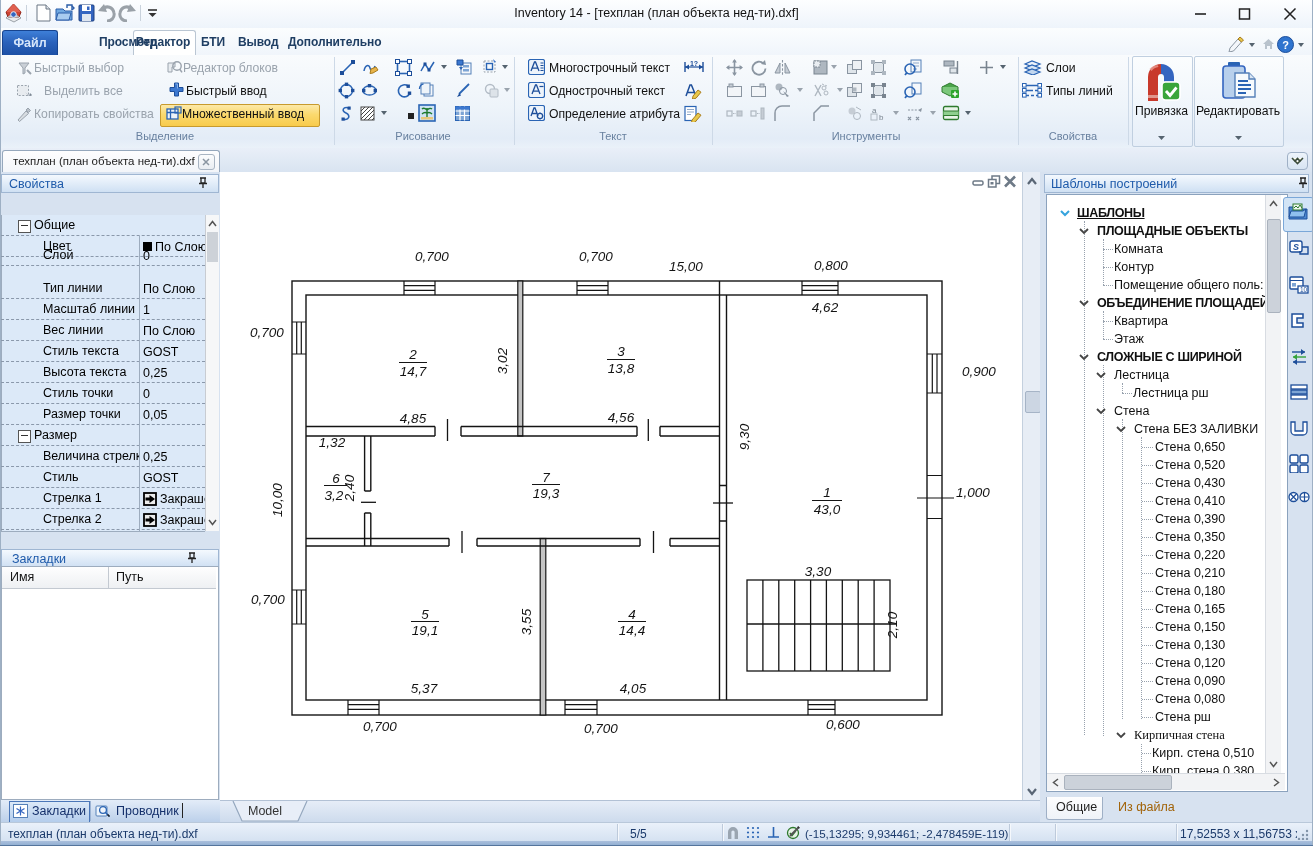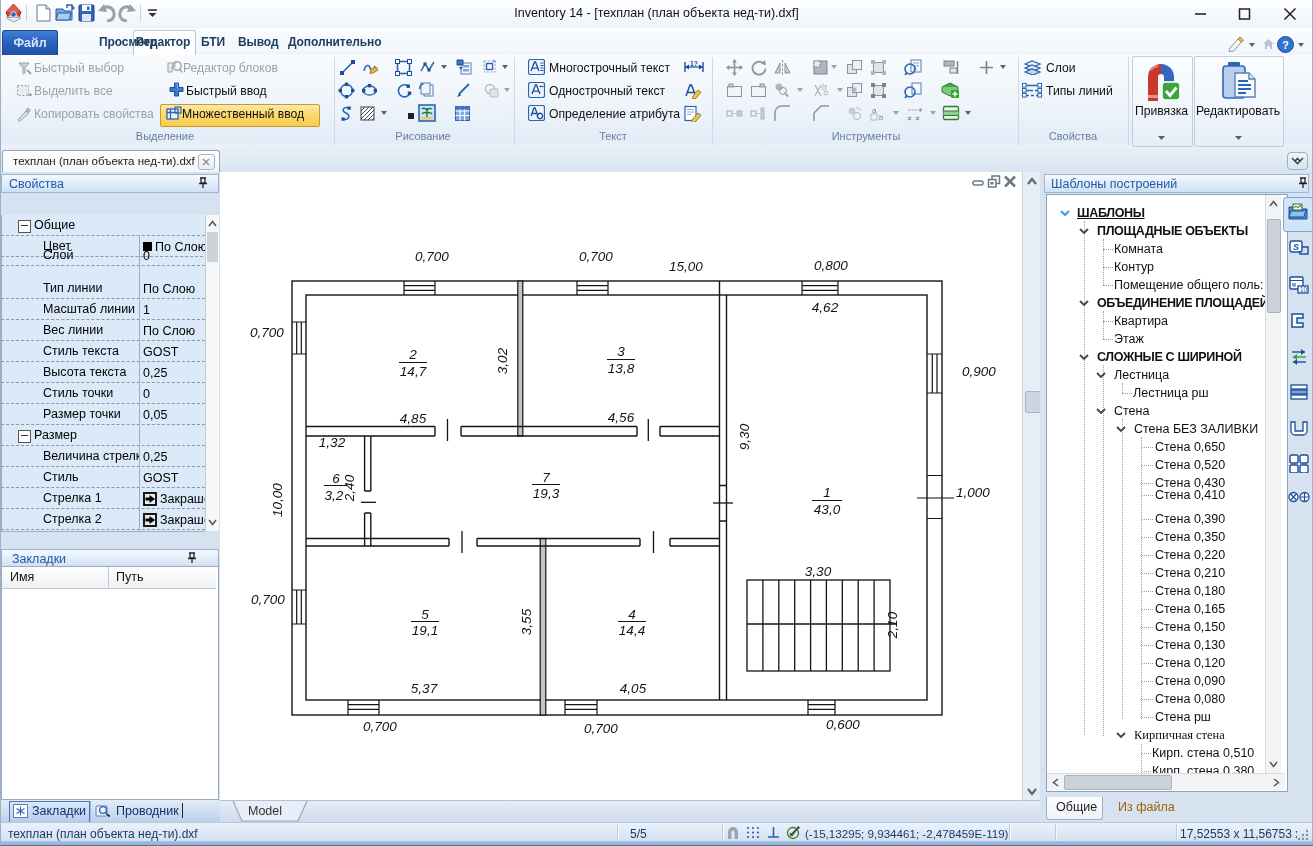--- a/index.html
+++ b/index.html
@@ -131,21 +131,21 @@
   <div class="gsep abs" style="left:712px;"></div>
   <div class="gsep abs" style="left:1018px;"></div>
   <div class="gsep abs" style="left:1128px;"></div>
   <div class="glabel abs" style="left:105px;">Выделение</div>
   <div class="glabel abs" style="left:363px;">Рисование</div>
   <div class="glabel abs" style="left:553px;">Текст</div>
   <div class="glabel abs" style="left:806px;">Инструменты</div>
   <div class="glabel abs" style="left:1013px;">Свойства</div>
 
   <div class="ritem dis abs" style="left:34px;top:5px;">Быстрый выбор</div>
-  <div class="ritem dis abs" style="left:34px;top:28px;">Выделить все</div>
+  <div class="ritem dis abs" style="left:44px;top:28px;">Выделить все</div>
   <div class="ritem dis abs" style="left:34px;top:51px;">Копировать свойства</div>
   <div class="ritem dis abs" style="left:183px;top:5px;">Редактор блоков</div>
   <div class="ritem abs" style="left:186px;top:28px;">Быстрый ввод</div>
   <div class="abs" style="left:160px;top:49px;width:158px;height:21px;background:linear-gradient(#fce9a9,#fbd96e 45%,#f8cb4c);border:1px solid #c79a2e;border-radius:2px;"></div>
   <div class="ritem abs" style="left:182px;top:51px;">Множественный ввод</div>
   <svg class="abs" style="left:17px;top:5px;" width="16" height="16" viewBox="0 0 16 16">
       <path d="M2 3h10l-4 5v5l-2 1V8z" fill="#c9cfd6" stroke="#9aa3ad"></path>
       <path d="M10 10l4 4" stroke="#9aa3ad" stroke-width="2"></path>
     </svg>
   <svg class="abs" style="left:16px;top:28px;" width="16" height="16" viewBox="0 0 16 16">
@@ -856,21 +856,21 @@
           <span class="tt" style="left:108px;">Стена 0,650</span>
         </div>
       <div class="trow abs" style="top:261px;">
           <i class="stub" style="left:95px;width:11px;"></i>
           <span class="tt" style="left:108px;">Стена 0,520</span>
         </div>
       <div class="trow abs" style="top:279px;">
           <i class="stub" style="left:95px;width:11px;"></i>
           <span class="tt" style="left:108px;">Стена 0,430</span>
         </div>
-      <div class="trow abs" style="top:291px;padding-left:29px;">
+      <div class="trow abs" style="top:297px;padding-left:29px;">
           <i class="stub" style="left:95px;width:11px;"></i>
           <span class="tt" style="left:108px;">Стена 0,410</span>
         </div>
       <div class="trow abs" style="top:315px;">
           <i class="stub" style="left:95px;width:11px;"></i>
           <span class="tt" style="left:108px;">Стена 0,390</span>
         </div>
       <div class="trow abs" style="top:333px;">
           <i class="stub" style="left:95px;width:11px;"></i>
           <span class="tt" style="left:108px;">Стена 0,350</span>

